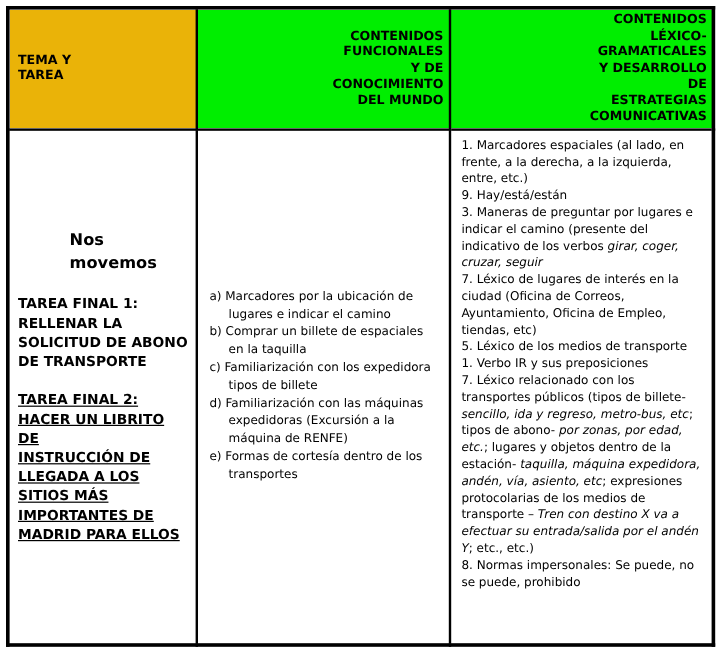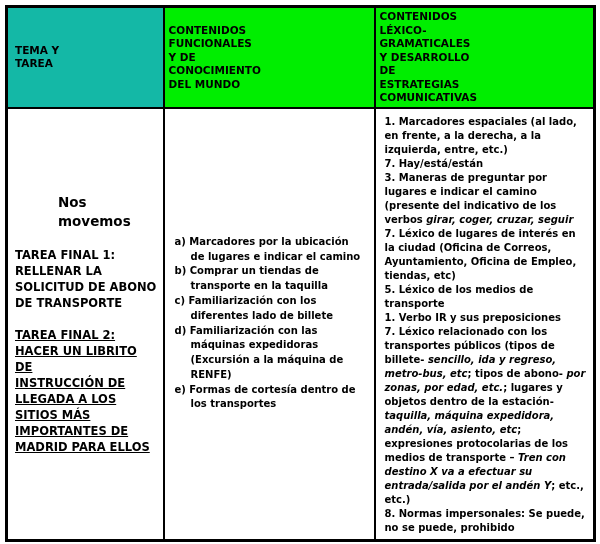--- a/index.html
+++ b/index.html
@@ -25,27 +25,27 @@
   }
   .grid th, .grid td {
     border: 2px solid #000;
     overflow: hidden;
   }
   .grid thead tr { height: 99px; }
   .grid th {
     font-weight: bold;
     font-size: 10.5px;
     line-height: 13.5px;
-    text-align: left;
+    text-align: right;
     vertical-align: middle;
     white-space: pre-line;
     padding: 2px 4px;
   }
   .grid th.h1 { text-align: left; padding-left: 7px; }
-  .grid td { vertical-align: middle; font-weight: bold; }
+  .grid td { vertical-align: middle; }
   td.c1 {
     font-weight: bold;
     font-size: 11.5px;
     line-height: 16px;
     padding: 6px 5px 6px 7px;
   }
   .tema-title {
     font-size: 13.5px;
     line-height: 19px;
     margin: 0 0 16px 43px;
@@ -73,21 +73,21 @@
 
 <div class="page">
   <table class="grid">
     <colgroup>
       <col style="width:157px">
       <col style="width:211px">
       <col style="width:220px">
     </colgroup>
     <thead>
       <tr>
-        <th class="h1" style="background: #14b8a6;">TEMA Y
+        <th class="h1" style="background: #eab308;">TEMA Y
 TAREA</th>
         <th class="h2" style="background: rgb(0, 238, 0);">CONTENIDOS
 FUNCIONALES
 Y DE
 CONOCIMIENTO
 DEL MUNDO</th>
         <th class="h3" style="background: rgb(0, 238, 0);">CONTENIDOS
 LÉXICO-
 GRAMATICALES
 Y DESARROLLO
@@ -111,30 +111,30 @@
 INSTRUCCIÓN DE
 LLEGADA A LOS
 SITIOS MÁS
 IMPORTANTES DE
 MADRID PARA ELLOS</div>
             </div>
         </td>
         <td class="c2">
           <div id="func-list">
               <div class="func-item"><span>a)</span> <span>Marcadores por la ubicación de lugares e indicar el camino</span></div>
-              <div class="func-item"><span>b)</span> <span>Comprar un tiendas de transporte en la taquilla</span></div>
-              <div class="func-item"><span>c)</span> <span>Familiarización con los diferentes lado de billete</span></div>
+              <div class="func-item"><span>b)</span> <span>Comprar un billete de espaciales en la taquilla</span></div>
+              <div class="func-item"><span>c)</span> <span>Familiarización con los expedidora tipos de billete</span></div>
               <div class="func-item"><span>d)</span> <span>Familiarización con las máquinas expedidoras (Excursión a la máquina de RENFE)</span></div>
               <div class="func-item"><span>e)</span> <span>Formas de cortesía dentro de los transportes</span></div>
             </div>
         </td>
         <td class="c3">
           <div id="lex-list">
               <div class="lex-item"><span>1. Marcadores espaciales (al lado, en frente, a la derecha, a la izquierda, entre, etc.)</span></div>
-              <div class="lex-item"><span>7. Hay/está/están</span></div>
+              <div class="lex-item"><span>9. Hay/está/están</span></div>
               <div class="lex-item"><span>3. Maneras de preguntar por lugares e indicar el camino (presente del indicativo de los verbos </span><span class="it">girar, coger, cruzar, seguir</span></div>
               <div class="lex-item"><span>7. Léxico de lugares de interés en la ciudad (Oficina de Correos, Ayuntamiento, Oficina de Empleo, tiendas, etc)</span></div>
               <div class="lex-item"><span>5. Léxico de los medios de transporte</span></div>
               <div class="lex-item"><span>1. Verbo IR y sus preposiciones</span></div>
               <div class="lex-item"><span>7. Léxico relacionado con los transportes públicos (tipos de billete- </span><span class="it">sencillo, ida y regreso, metro-bus, etc</span><span>; tipos de abono- </span><span class="it">por zonas, por edad, etc.</span><span>; lugares y objetos dentro de la estación- </span><span class="it">taquilla, máquina expedidora, andén, vía, asiento, etc</span><span>; expresiones protocolarias de los medios de transporte – </span><span class="it">Tren con destino X va a efectuar su entrada/salida por el andén Y</span><span>; etc., etc.)</span></div>
               <div class="lex-item"><span>8. Normas impersonales: Se puede, no se puede, prohibido</span></div>
             </div>
         </td>
       </tr>
     </tbody>

